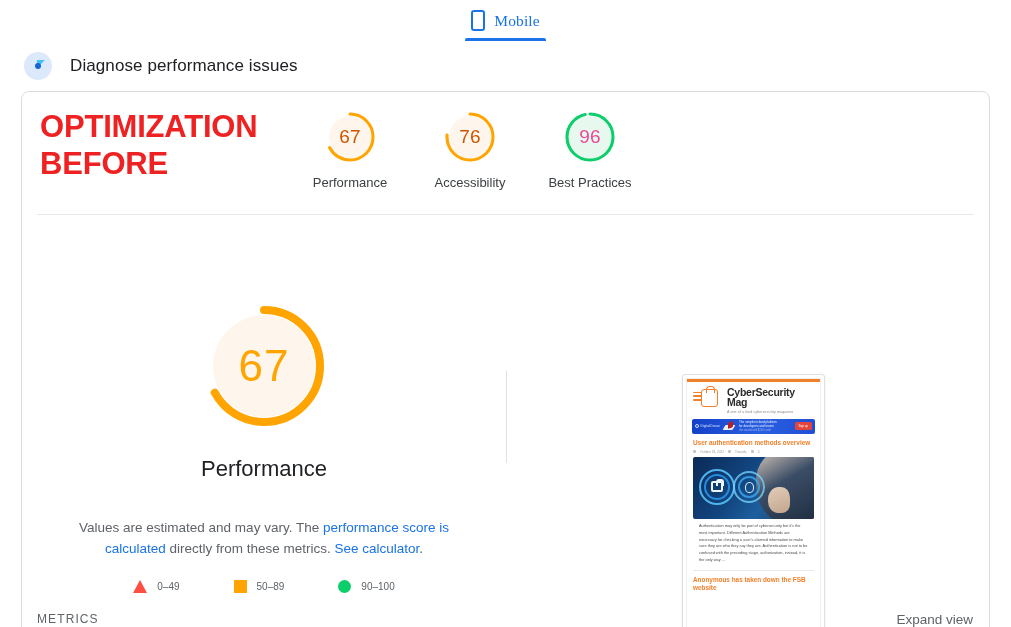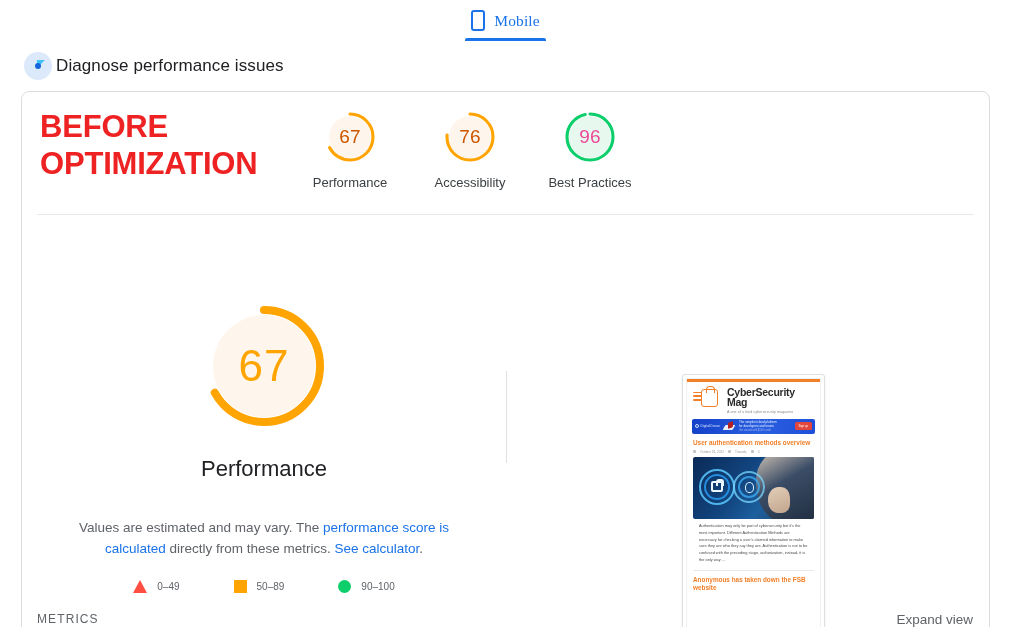--- a/index.html
+++ b/index.html
@@ -31,21 +31,21 @@
   }
   .icon-mobile { width: 14px; height: 21px; border: 2.2px solid #1a73e8; border-radius: 3px; position: relative; }
   .icon-mobile::after { content: ""; position: absolute; left: 2.2px; right: 2.2px; top: 2.4px; bottom: 3.6px; background: #fff; }
   .icon-desktop { width: 22px; height: 17px; position: relative; }
   .icon-desktop .scr { width: 22px; height: 14px; border: 2.2px solid #5f6368; border-radius: 2.5px; }
   .icon-desktop .base { position: absolute; left: -1px; bottom: 0; width: 24px; height: 2.2px; background: #5f6368; border-radius: 1px; }
 
   
   .diagnose {
     position: absolute; top: 52px; left: 24px;
-    display: flex; align-items: center; gap: 4px;
+    display: flex; align-items: center; gap: 18px;
   }
   .diagnose-icon {
     width: 28px; height: 28px; border-radius: 50%;
     background: #dce9fb; position: relative; flex: 0 0 auto;
   }
   .diagnose-icon .needle {
     position: absolute; left: 13px; top: 7.5px;
     width: 0; height: 0;
     border-left: 8px solid #3fc2f7;
     border-bottom: 8px solid transparent;
@@ -250,22 +250,22 @@
     <span class="needle"></span>
       <span class="hub"></span>
   </span>
   <span class="diagnose-text">Diagnose performance issues</span>
 </div>
 
 <div class="card">
 
   <div class="banner">
     <div class="banner-title">
+      <div>OPTIMIZATION</div>
       <div>BEFORE</div>
-      <div>OPTIMIZATION</div>
     </div>
 
     <div class="gauges">
 
       <div class="gauge-item">
         <div class="gauge-ring">
           <svg width="54" height="54" viewBox="0 0 54 54">
             <circle cx="27" cy="27" r="21" fill="#fef6ec"></circle>
             <circle cx="27" cy="27" r="23" fill="none" stroke="#ffa400" stroke-width="3.1" stroke-linecap="round" stroke-dasharray="96.8 47.7" transform="rotate(-90 27 27)"></circle>
           </svg>

